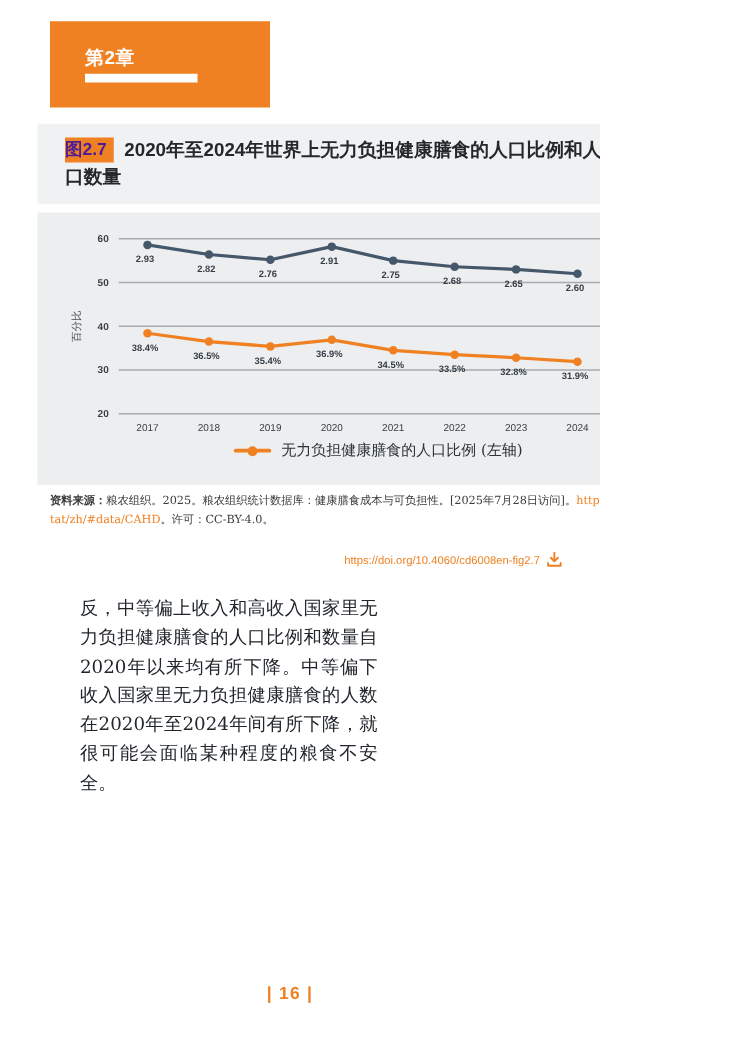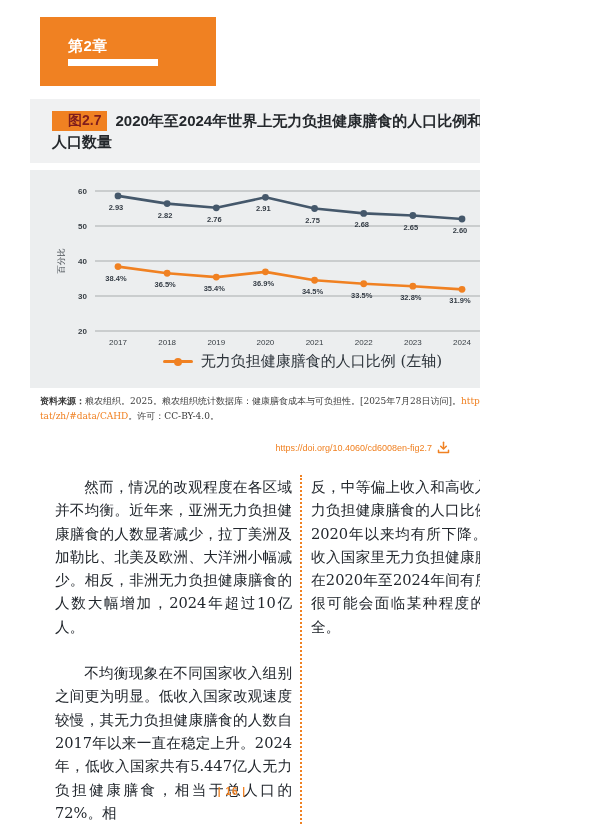--- a/index.html
+++ b/index.html
@@ -15,29 +15,29 @@
   .chapter-box{position:absolute;left:40px;top:17px;width:176px;height:69px;background:var(--accent);}
   .chapter-label{position:absolute;left:28px;top:20px;font-family:"Liberation Sans",sans-serif;
     font-weight:bold;font-size:15px;color:#fff;letter-spacing:.5px;}
   .chapter-underline{position:absolute;left:28px;top:42px;width:90px;height:7px;background:#fff;}
 
   
   .fig-band{position:absolute;left:30px;top:99px;width:545px;height:64px;background:var(--band-bg);
     padding:11px 20px 0 22px;}
   .fig-title-wrap{max-width:438px;font-family:"Liberation Sans",sans-serif;font-weight:bold;
     font-size:15px;line-height:21px;color:#24282c;}
-  .fig-tag{display:inline-block;background:var(--accent);color:#7f1d1d;padding:0 6px 1px 16px;
+  .fig-tag{display:inline-block;background:var(--accent);color:#4c1d95;padding:0 6px 1px 0;
     margin-right:8px;font-size:14px;line-height:19px;vertical-align:1px;}
 
   
   .chart-block{position:absolute;left:30px;top:170px;width:545px;height:218px;background:var(--chart-bg);}
   .chart-svg{display:block;}
   .legend-row{display:flex;justify-content:center;gap:74px;margin-top:2px;}
   .legend-item{display:flex;align-items:center;gap:8px;font-family:"DejaVu Serif",serif;
-    font-size:15px;color:#2c333a;}
+    font-size:12px;color:#2c333a;}
   .lg-marker{position:relative;width:30px;height:3px;border-radius:2px;}
   .lg-dot{position:absolute;left:11px;top:-2.5px;width:8px;height:8px;border-radius:50%;}
 
   
   .source-note{position:absolute;left:40px;top:394px;width:535px;
     font-size:9px;line-height:14.5px;color:#3a3a3a;}
   .source-prefix{font-weight:bold;}
   .source-link{color:var(--accent);text-decoration:none;word-break:break-all;}
 
   
@@ -50,21 +50,21 @@
   .columns{position:absolute;left:55px;top:475px;width:502px;display:flex;}
   .col{width:247px;}
   .col-left{padding-right:8px;border-right:2px dotted var(--accent);}
   .col-right{padding-left:9px;}
   .col p{font-size:14.6px;line-height:23.3px;text-align:justify;color:var(--body-ink);
     text-indent:2em;margin-bottom:23px;}
   .col p.no-indent{text-indent:0;}
   .col p:last-child{margin-bottom:0;}
 
   .page-number{position:absolute;left:0;right:16px;top:786px;text-align:center;
-    font-family:"Liberation Sans",sans-serif;font-size:10px;font-weight:bold;
+    font-family:"Liberation Sans",sans-serif;font-size:14px;font-weight:bold;
     color:var(--accent);letter-spacing:1px;}
 </style>
 </head>
 <body>
 
 <div class="page">
 
   <div class="chapter-box">
     <div class="chapter-label">第2章</div>
     <div class="chapter-underline"></div>
@@ -155,23 +155,19 @@
     <svg class="dl-icon" width="13" height="13" viewBox="0 0 13 13">
       <g stroke="#F08122" stroke-width="1.5" fill="none" stroke-linecap="round" stroke-linejoin="round">
         <path d="M6.5 1.2 L6.5 7.6"></path>
         <path d="M3.7 5.2 L6.5 8 L9.3 5.2"></path>
         <path d="M1.5 9.3 L1.5 11.6 L11.5 11.6 L11.5 9.3"></path>
       </g>
     </svg>
   </div>
 
   <div class="columns">
-    <div class="col col-left">
-      <p>然而，情况的改观程度在各区域并不均衡。近年来，亚洲无力负担健康膳食的人数显著减少，拉丁美洲及加勒比、北美及欧洲、大洋洲小幅减少。相反，非洲无力负担健康膳食的人数大幅增加，2024年超过10亿人。</p>
-      <p>不均衡现象在不同国家收入组别之间更为明显。低收入国家改观速度较慢，其无力负担健康膳食的人数自2017年以来一直在稳定上升。2024年，低收入国家共有5.447亿人无力负担健康膳食，相当于总人口的72%。相</p>
-    </div>
     <div class="col col-right">
       <p class="no-indent">反，中等偏上收入和高收入国家里无力负担健康膳食的人口比例和数量自2020年以来均有所下降。中等偏下收入国家里无力负担健康膳食的人数在2020年至2024年间有所下降，就很可能会面临某种程度的粮食不安全。</p>
     </div>
   </div>
 
   <div class="page-number">| 16 |</div>
 </div>
 
 </body></html>

